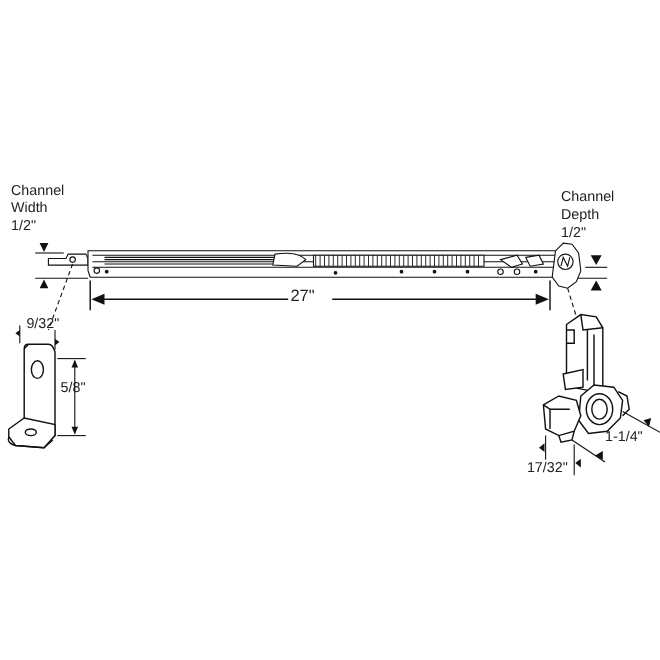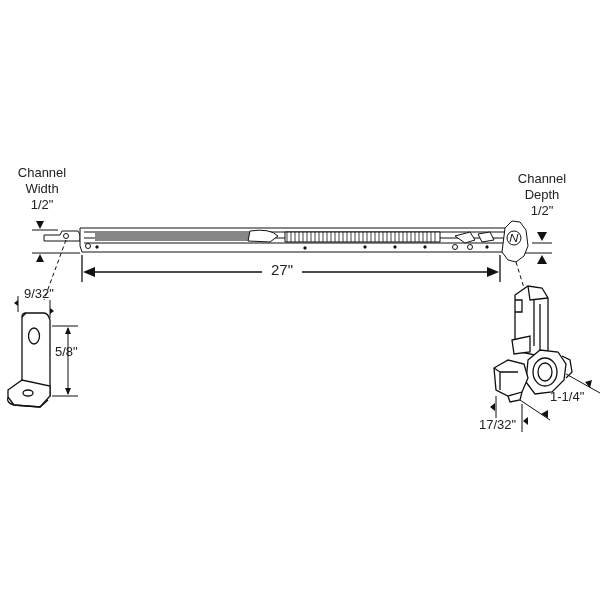--- a/index.html
+++ b/index.html
@@ -1,18 +1,18 @@
 <!DOCTYPE html>
 <html><head>
 <meta charset="utf-8">
 <style>
   html, body { margin: 0; padding: 0; background: #ffffff; }
   body { width: 600px; height: 600px; position: relative; overflow: hidden;
          font-family: "Liberation Sans", sans-serif; color: #111; }
-  .lbl { position: absolute; font-size: 13px; line-height: 16px; text-align: center; color: #222; white-space: nowrap; }
+  .lbl { position: absolute; font-size: 13px; line-height: 16px; color: #222; white-space: nowrap; }
   svg { position: absolute; left: 0; top: 0; }
 </style>
 </head>
 <body>
 
 <div class="lbl" style="left:10px; top:165px; width:64px;">
   <div>Channel</div>
   <div>Width</div>
   <div>1/2"</div>
 </div>

